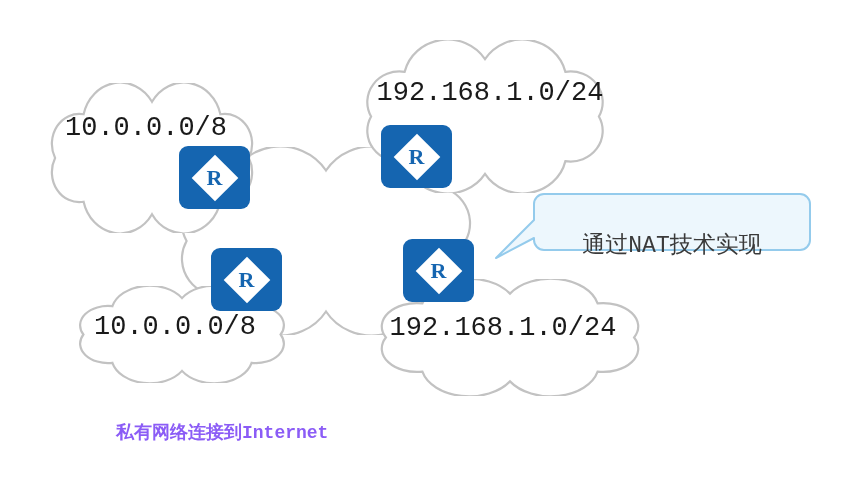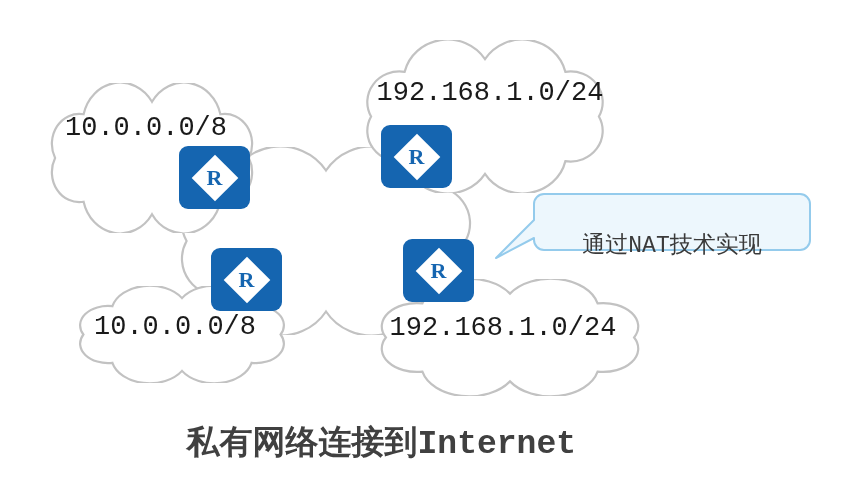--- a/index.html
+++ b/index.html
@@ -85,24 +85,24 @@
     white-space: nowrap;
     margin-top: 28px;
   }
 
   
   .caption {
     position: absolute;
     left: 116px;
     top: 420px;
     width: 460px;
-    text-align: right;
-    font-size: 33px;
+    text-align: left;
+    font-size: 18px;
     font-weight: bold;
-    color: #404040;
+    color: #8b5cf6;
     white-space: nowrap;
   }
 </style>
 </head>
 <body>
 
 <div class="canvas">
 
   <div class="cloud" style="left:162px; top:147px; width:328px; height:188px;">
     <svg viewBox="0 0 200 120" preserveAspectRatio="none">

